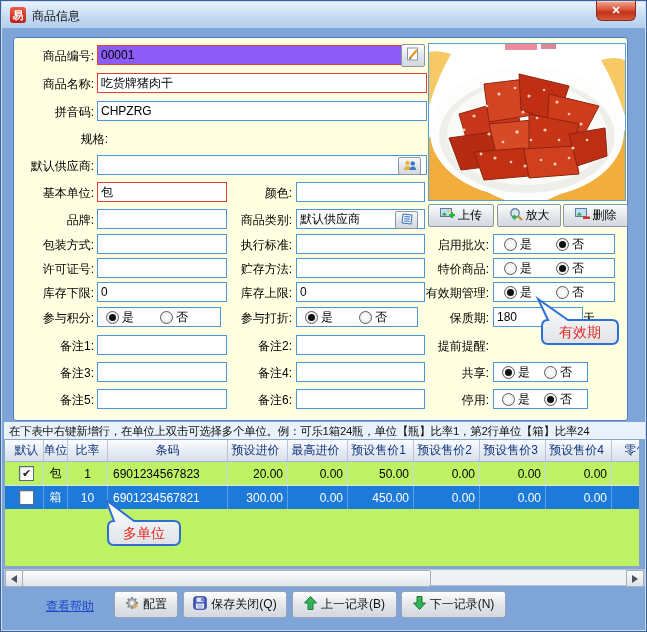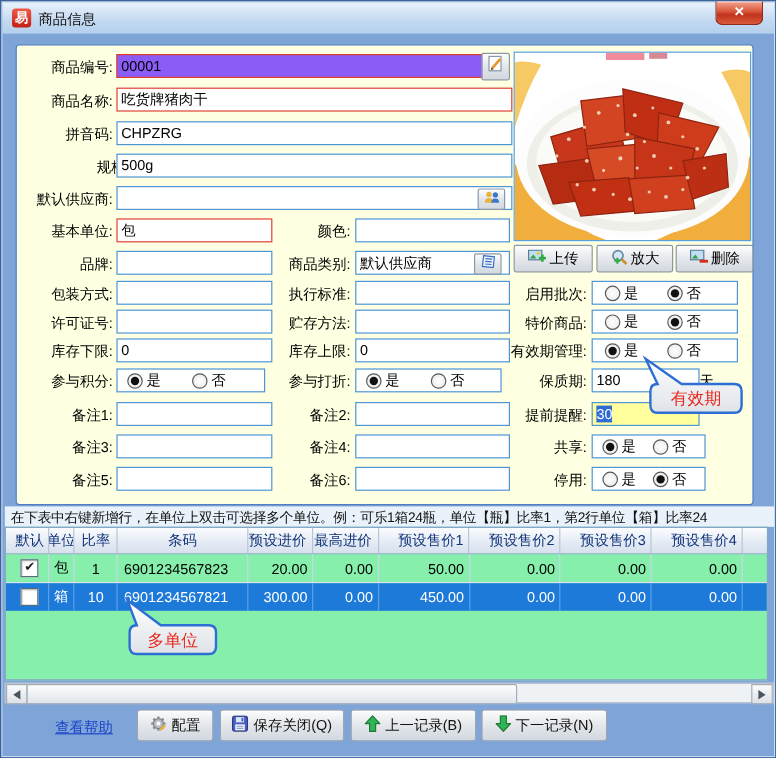--- a/index.html
+++ b/index.html
@@ -33,33 +33,33 @@
   .radio.on::after{content:'';position:absolute;left:2px;top:2px;right:2px;bottom:2px;background:#111;border-radius:50%;}
   .iconbtn{position:absolute;border:1px solid #8A97A6;border-radius:2px;
     background:linear-gradient(#FDFDFD,#E2E6EB 50%,#D3D9E0);display:flex;align-items:center;justify-content:center;}
   
   #imgbox{position:absolute;left:427px;top:42px;width:198px;height:158px;border:1px solid #56A0DC;background:#fff;box-sizing:border-box;}
   .imgbtn{position:absolute;height:21px;border:1px solid #8A97A6;border-radius:2px;font-size:12px;
     background:linear-gradient(#FDFDFD,#E5E8EC 50%,#D2D8E0);display:flex;align-items:center;justify-content:center;gap:3px;}
   
   #hintbar{position:absolute;left:3px;top:421px;width:641px;height:17px;background:#E9F1FB;}
   #hinttext{position:absolute;left:5px;top:2px;font-size:11.5px;letter-spacing:-0.3px;color:#111;white-space:nowrap;}
-  #tablebox{position:absolute;left:3px;top:438px;width:636px;height:128px;background:#86efac;
+  #tablebox{position:absolute;left:3px;top:438px;width:636px;height:128px;background:#bef264;
     border:1px solid #86A8C8;box-sizing:border-box;overflow:hidden;}
   #tblinner{position:absolute;left:0;top:0;width:690px;}
   .trow{display:flex;height:23px;align-items:stretch;padding-left:5px;}
   .thead{height:21px;background:linear-gradient(#FBFCFE,#E3EAF4 60%,#D7E0ED);border-bottom:1px solid #9FB6CC;}
   .thead .tc{border-right:1px solid #B6C6DA;color:#13357B;font-size:12px;display:flex;align-items:center;justify-content:center;}
   .tc{font-size:12px;display:flex;align-items:center;box-sizing:border-box;border-right:1px solid #C7D7E7;white-space:nowrap;overflow:hidden;}
   .c0{width:34px;justify-content:center;}
   .c1{width:24px;justify-content:center;}
   .c2{width:40px;justify-content:center;}
   .c3{width:120px;padding-left:5px;}
   .cm{width:60px;justify-content:flex-end;padding-right:4px;}
-  .cp{width:66px;justify-content:flex-end;padding-right:4px;margin-left:16px;}
+  .cp{width:66px;justify-content:flex-end;padding-right:4px;}
   .row1{border-bottom:1px solid #D8E4F0;}
   .rowsel{background:#1D7AD9;color:#fff;}
   .rowsel .tc{border-right-color:#5AA0E8;}
   .cbx{width:13px;height:13px;border:1px solid #5A6B7C;background:#fff;font-size:11px;line-height:12px;
     text-align:center;color:#222;box-shadow:inset 1px 1px 1px rgba(0,0,0,.18);}
   .retail{color:#E8281E;}
   
   #hscroll{position:absolute;left:3px;top:568px;width:641px;height:17px;background:#EFF2F5;border:1px solid #B9C2CC;box-sizing:border-box;}
   .sbtn{position:absolute;top:0;width:16px;height:15px;background:linear-gradient(#FBFBFB,#DDE2E8);border:1px solid #A6AFB9;
     display:flex;align-items:center;justify-content:center;}
@@ -98,21 +98,20 @@
         </svg></span>
   </div>
 
   <div class="lbl" style="left:6px;top:75px;width:87px;">商品名称:</div>
   <div class="inp red" style="left:96px;top:72px;width:322px;">吃货牌猪肉干</div>
 
   <div class="lbl" style="left:6px;top:103px;width:87px;">拼音码:</div>
   <div class="inp" style="left:96px;top:100px;width:322px;">CHPZRG</div>
 
   <div class="lbl" style="left:20px;top:130px;width:87px;">规格:</div>
-  <div class="inp" style="left:96px;top:127px;width:322px;">500g</div>
 
   <div class="lbl" style="left:6px;top:157px;width:87px;">默认供应商:</div>
   <div class="inp" style="left:96px;top:154px;width:322px;"></div>
   <div class="iconbtn" style="left:397px;top:156px;width:21px;height:16px;">
     <span><svg width="14" height="11" viewBox="0 0 14 11">
           <circle cx="4.5" cy="3" r="2.2" fill="#E8B33C"></circle>
           <path d="M1,10 Q1,6 4.5,6 Q8,6 8,10 Z" fill="#E8B33C"></path>
           <circle cx="9.8" cy="3.4" r="2.2" fill="#3A78C8"></circle>
           <path d="M6.5,10 Q6.5,6.4 9.8,6.4 Q13,6.4 13,10 Z" fill="#3A78C8"></path>
         </svg></span>
@@ -287,21 +286,20 @@
       <span>是</span>
     <span class="radio" style="margin-left:24px;"></span>
       <span>否</span>
   </div>
 
   <div class="lbl" style="left:396px;top:309px;width:92px;">保质期:</div>
   <div class="inp" style="left:492px;top:306px;width:82px;">180</div>
   <div class="lbl" style="left:582px;top:309px;width:16px;text-align:left;">天</div>
 
   <div class="lbl" style="left:396px;top:337px;width:92px;">提前提醒:</div>
-  <div class="inp yellow" style="left:492px;top:334px;width:82px;"><span class="sel">30</span></div>
 
   <div class="lbl" style="left:396px;top:364px;width:92px;">共享:</div>
   <div class="rbox" style="left:492px;top:361px;width:95px;">
     <span class="radio on" style="margin-left:8px;"></span>
       <span>是</span>
     <span class="radio" style="margin-left:14px;"></span>
       <span>否</span>
   </div>
 
   <div class="lbl" style="left:396px;top:391px;width:92px;">停用:</div>

